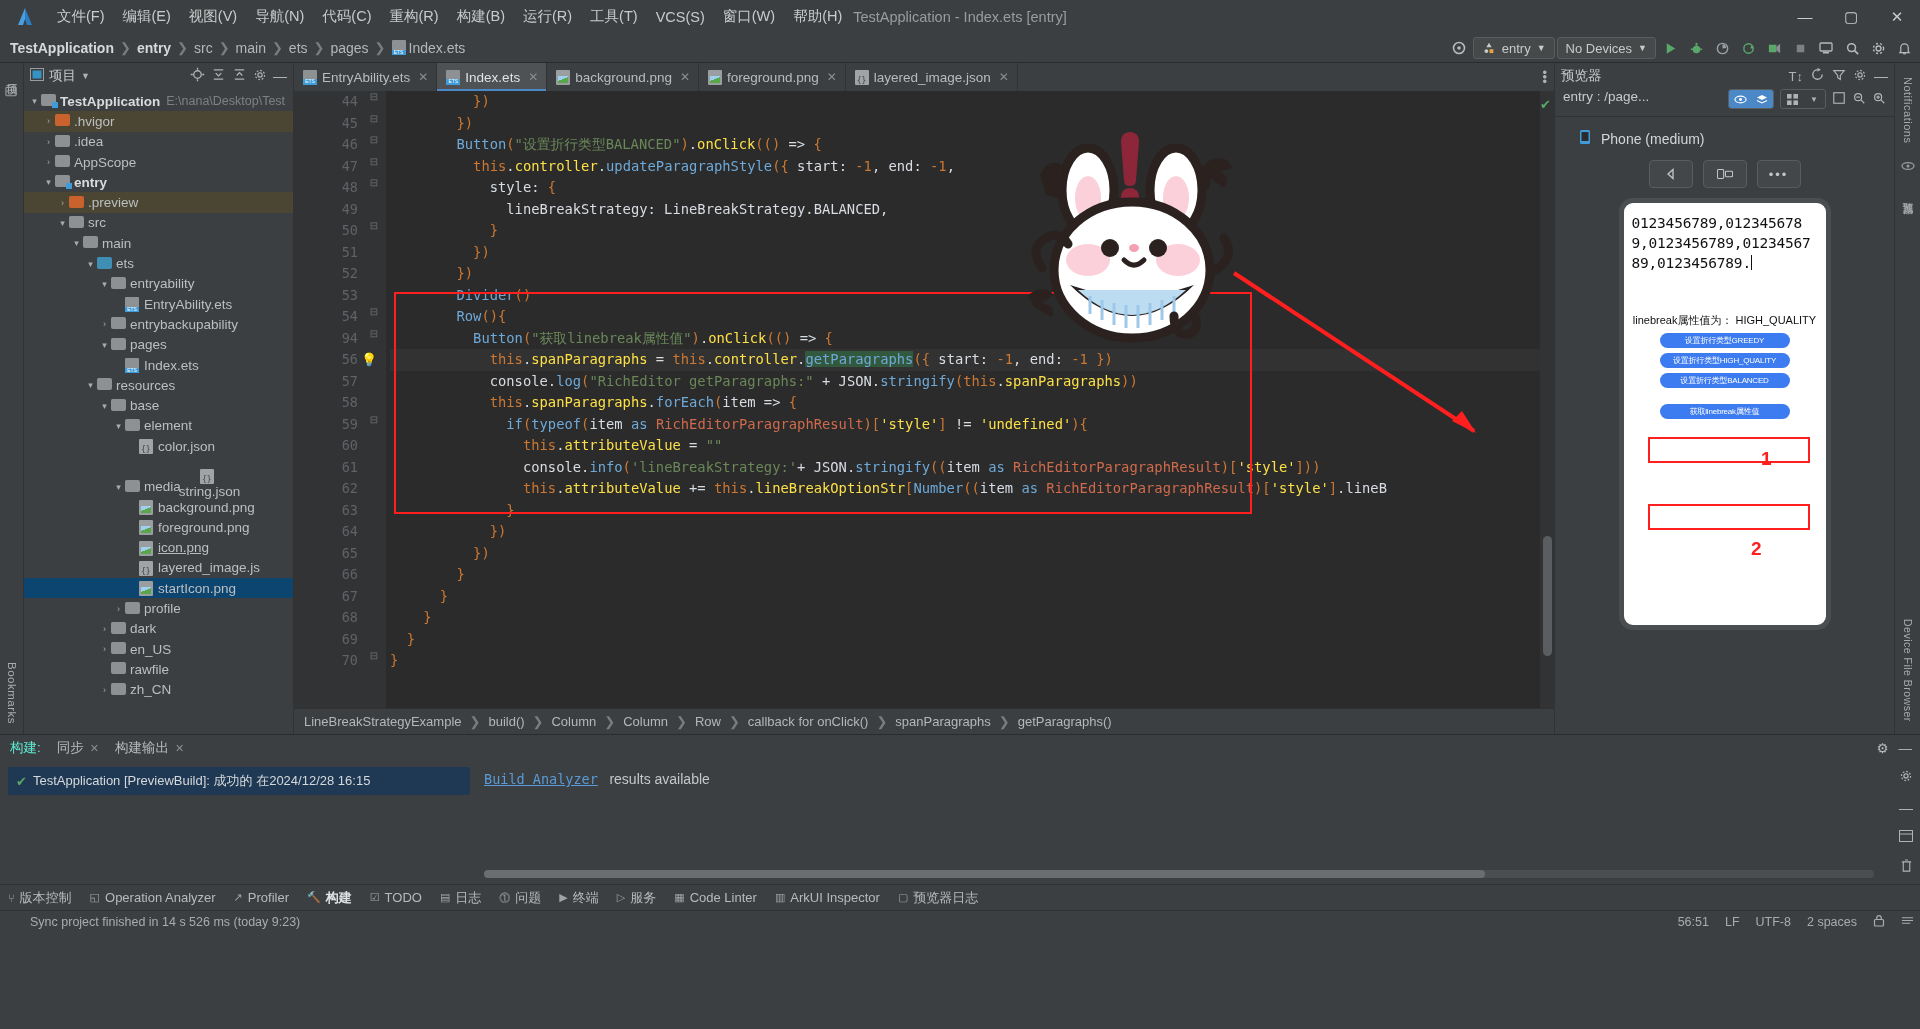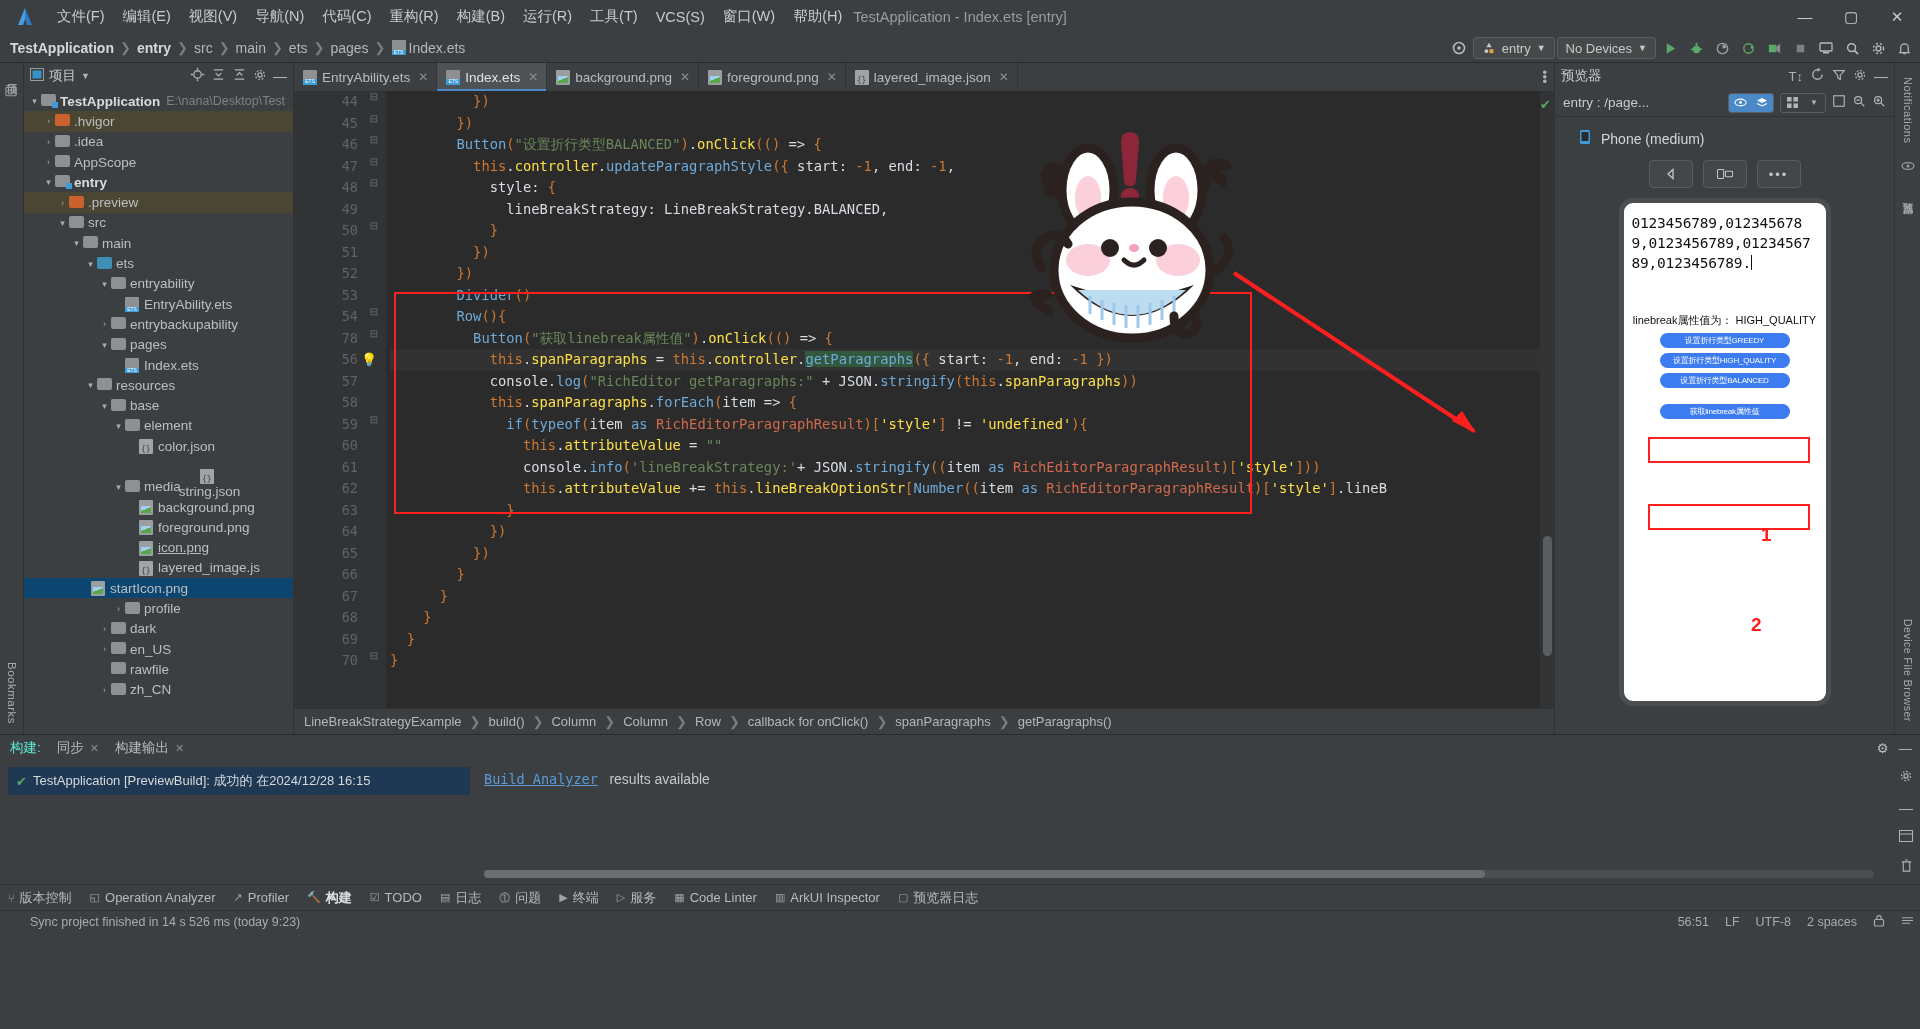--- a/index.html
+++ b/index.html
@@ -72,32 +72,32 @@
   .vscroll { position:absolute; right:2px; width:9px; background:#5b5e60; border-radius:5px; }
 
   
   .redrect { position:absolute; border:2.5px solid #ff1f1f; pointer-events:none; }
 
   
   .preview { width:340px; flex:0 0 340px; background:#3c3f41; border-left:1px solid #323232; display:flex; flex-direction:column; }
   .pvhead { height:26px; display:flex; align-items:center; padding:0 6px; gap:8px; }
   .pvhead .t { font-size:13.5px; color:#c9cacb; }
   .pvhead .acts { margin-left:auto; display:flex; gap:7px; align-items:center; }
-  .pvsub { height:28px; display:flex; align-items:center; padding:0 8px; gap:6px; border-bottom:1px solid #323232;}
+  .pvsub { height:28px; display:flex; align-items:flex-start; padding:0 8px; gap:6px; border-bottom:1px solid #323232;}
   .pvsub .nm { font-size:13.5px; color:#c9cacb; }
   .pvsub .acts { margin-left:auto; display:flex; gap:6px; align-items:center; }
   .pill { display:flex; align-items:center; border:1px solid #5a5d5f; border-radius:3px; overflow:hidden; height:20px;}
   .pill div{ width:22px; height:20px; display:flex; align-items:center; justify-content:center;}
   .pill div.on{ background:#4a88c7; }
   .devrow { display:flex; align-items:center; gap:8px; padding:12px 0 8px 22px; }
   .devrow .nm { font-size:14px; color:#d3d6d8; }
   .ctrlrow { display:flex; align-items:center; justify-content:center; gap:10px; padding:4px 0 10px; }
   .ctrlbtn { width:44px; height:28px; border:1px solid #595c5e; border-radius:4px; background:#434749; display:flex; align-items:center; justify-content:center; color:#c3c6c8; }
 
-  .phone { margin:0 auto; width:212px; height:508px; background:#fff; border:5px solid #4a4e50; border-radius:14px; position:relative; overflow:hidden;}
+  .phone { margin:0 auto; width:212px; height:432px; background:#fff; border:5px solid #4a4e50; border-radius:14px; position:relative; overflow:hidden;}
   .phonetext { padding:10px 8px 0 8px; font-family:"DejaVu Sans Mono", monospace; font-size:14.5px; color:#111; line-height:20px; letter-spacing:-.2px; word-break:break-all;}
   .caret { display:inline-block; width:1px; height:15px; background:#111; vertical-align:-2px;}
   .lbv { text-align:center; font-size:11px; color:#111; margin-top:40px; font-family:"Liberation Sans",sans-serif;}
   .pbtn { width:130px; height:15px; margin:5px auto 0; background:#3d7bf0; border-radius:8px; color:#fff; font-size:8px; display:flex; align-items:center; justify-content:center; letter-spacing:-.2px;}
   .predbox { position:absolute; border:2px solid #ff1f1f; }
 
   .rightstrip { width:26px; background:#3c3f41; border-left:1px solid #323232; display:flex; flex-direction:column; align-items:center; padding-top:10px; gap:16px;}
 
   
   .buildpanel { height:150px; background:#3c3f41; border-top:1px solid #2b2b2b; display:flex; flex-direction:column;}
@@ -413,21 +413,21 @@
         <div class="trow" style="padding-left: 102px; text-decoration: underline;">
           <span class="arw"></span>
           <span class="ic"><span class="pngico"></span></span>
           <span class="nm">icon.png</span>
         </div>
         <div class="trow" style="padding-left: 102px;">
           <span class="arw"></span>
           <span class="ic"><span class="jsonico"></span></span>
           <span class="nm">layered_image.js</span>
         </div>
-        <div class="trow sel" style="padding-left: 54px;">
+        <div class="trow sel" style="padding-left: 102px;">
           <span class="arw"></span>
           <span class="ic"><span class="pngico"></span></span>
           <span class="nm">startIcon.png</span>
         </div>
         <div class="trow" style="padding-left: 88px;">
           <span class="arw">›</span>
           <span class="ic"><span class="fld" style="background:#8d9194"></span></span>
           <span class="nm">profile</span>
         </div>
         <div class="trow" style="padding-left: 74px;">
@@ -499,21 +499,21 @@
           <div class="gl">48</div>
           <div class="gl">49</div>
           <span class="fold" style="top: 129px;">⊟</span>
           <div class="gl">50</div>
           <div class="gl">51</div>
           <div class="gl">52</div>
           <div class="gl">53</div>
           <span class="fold" style="top: 215px;">⊟</span>
           <div class="gl">54</div>
           <span class="fold" style="top: 236.5px;">⊟</span>
-          <div class="gl">78</div>
+          <div class="gl">94</div>
           <span style="position: absolute; right: 8px; top: 261px; color: rgb(232, 163, 61); font-size: 13px;">💡</span>
           <div class="gl">56</div>
           <div class="gl">57</div>
           <div class="gl">58</div>
           <span class="fold" style="top: 322.5px;">⊟</span>
           <div class="gl">59</div>
           <div class="gl">60</div>
           <div class="gl">61</div>
           <div class="gl">62</div>
           <div class="gl">63</div>

